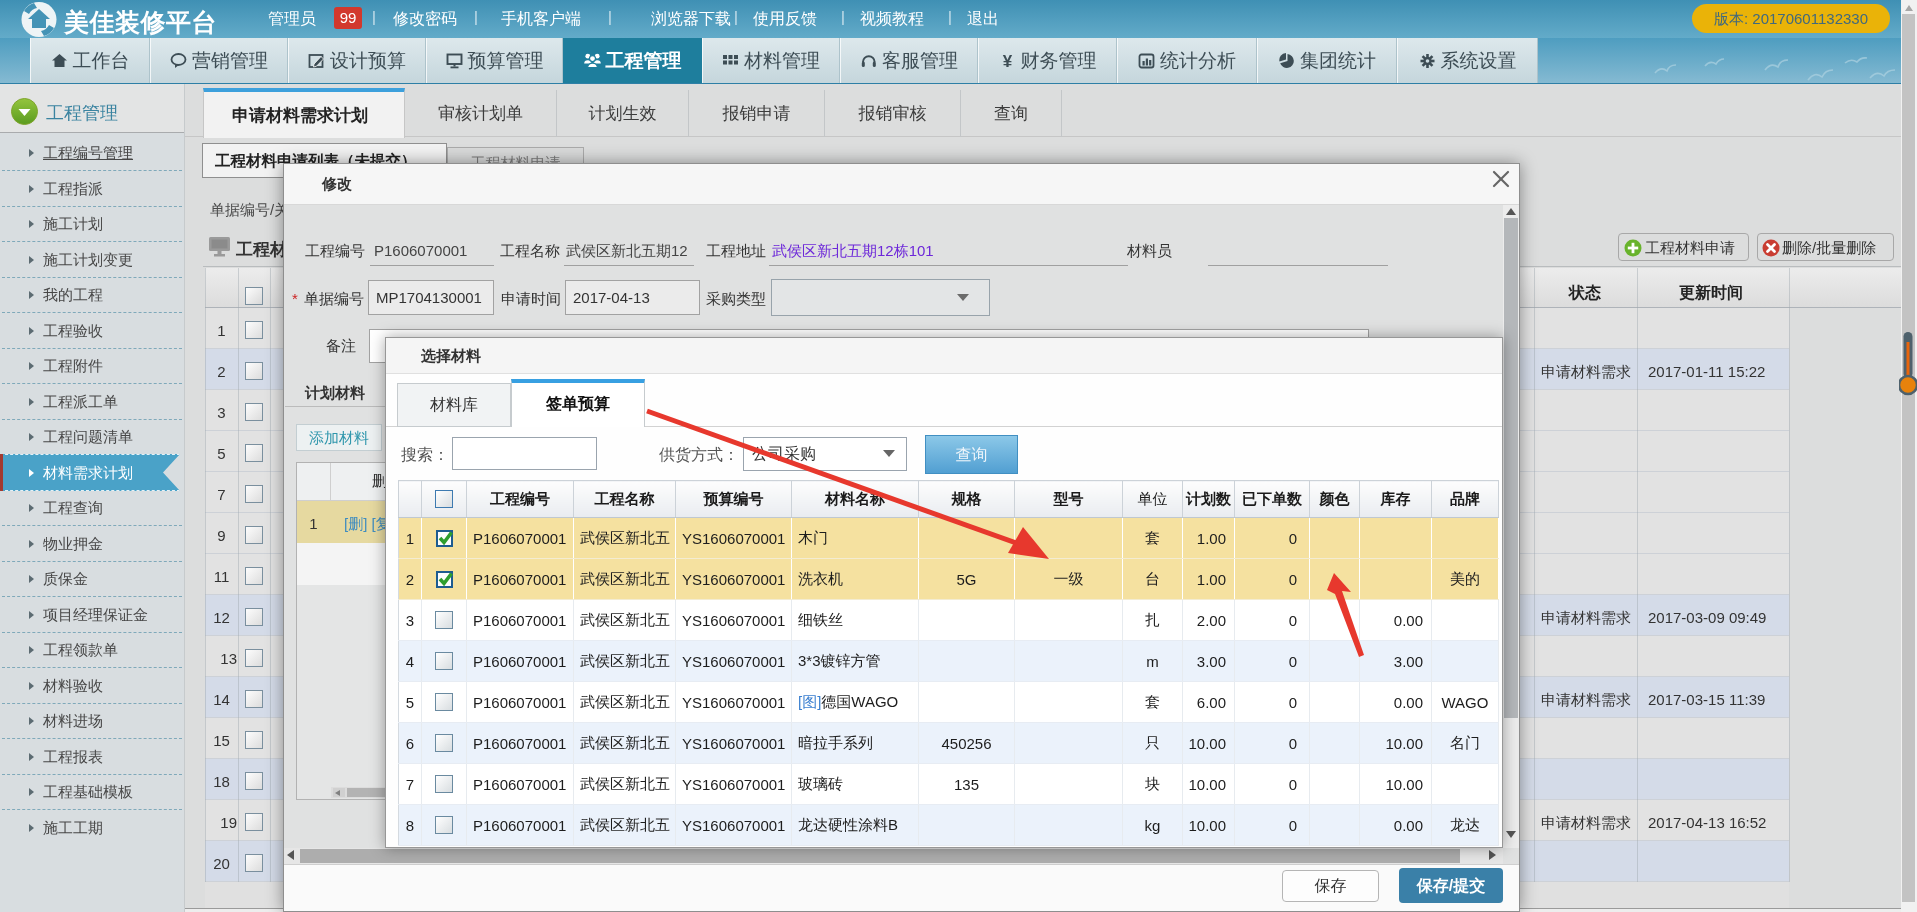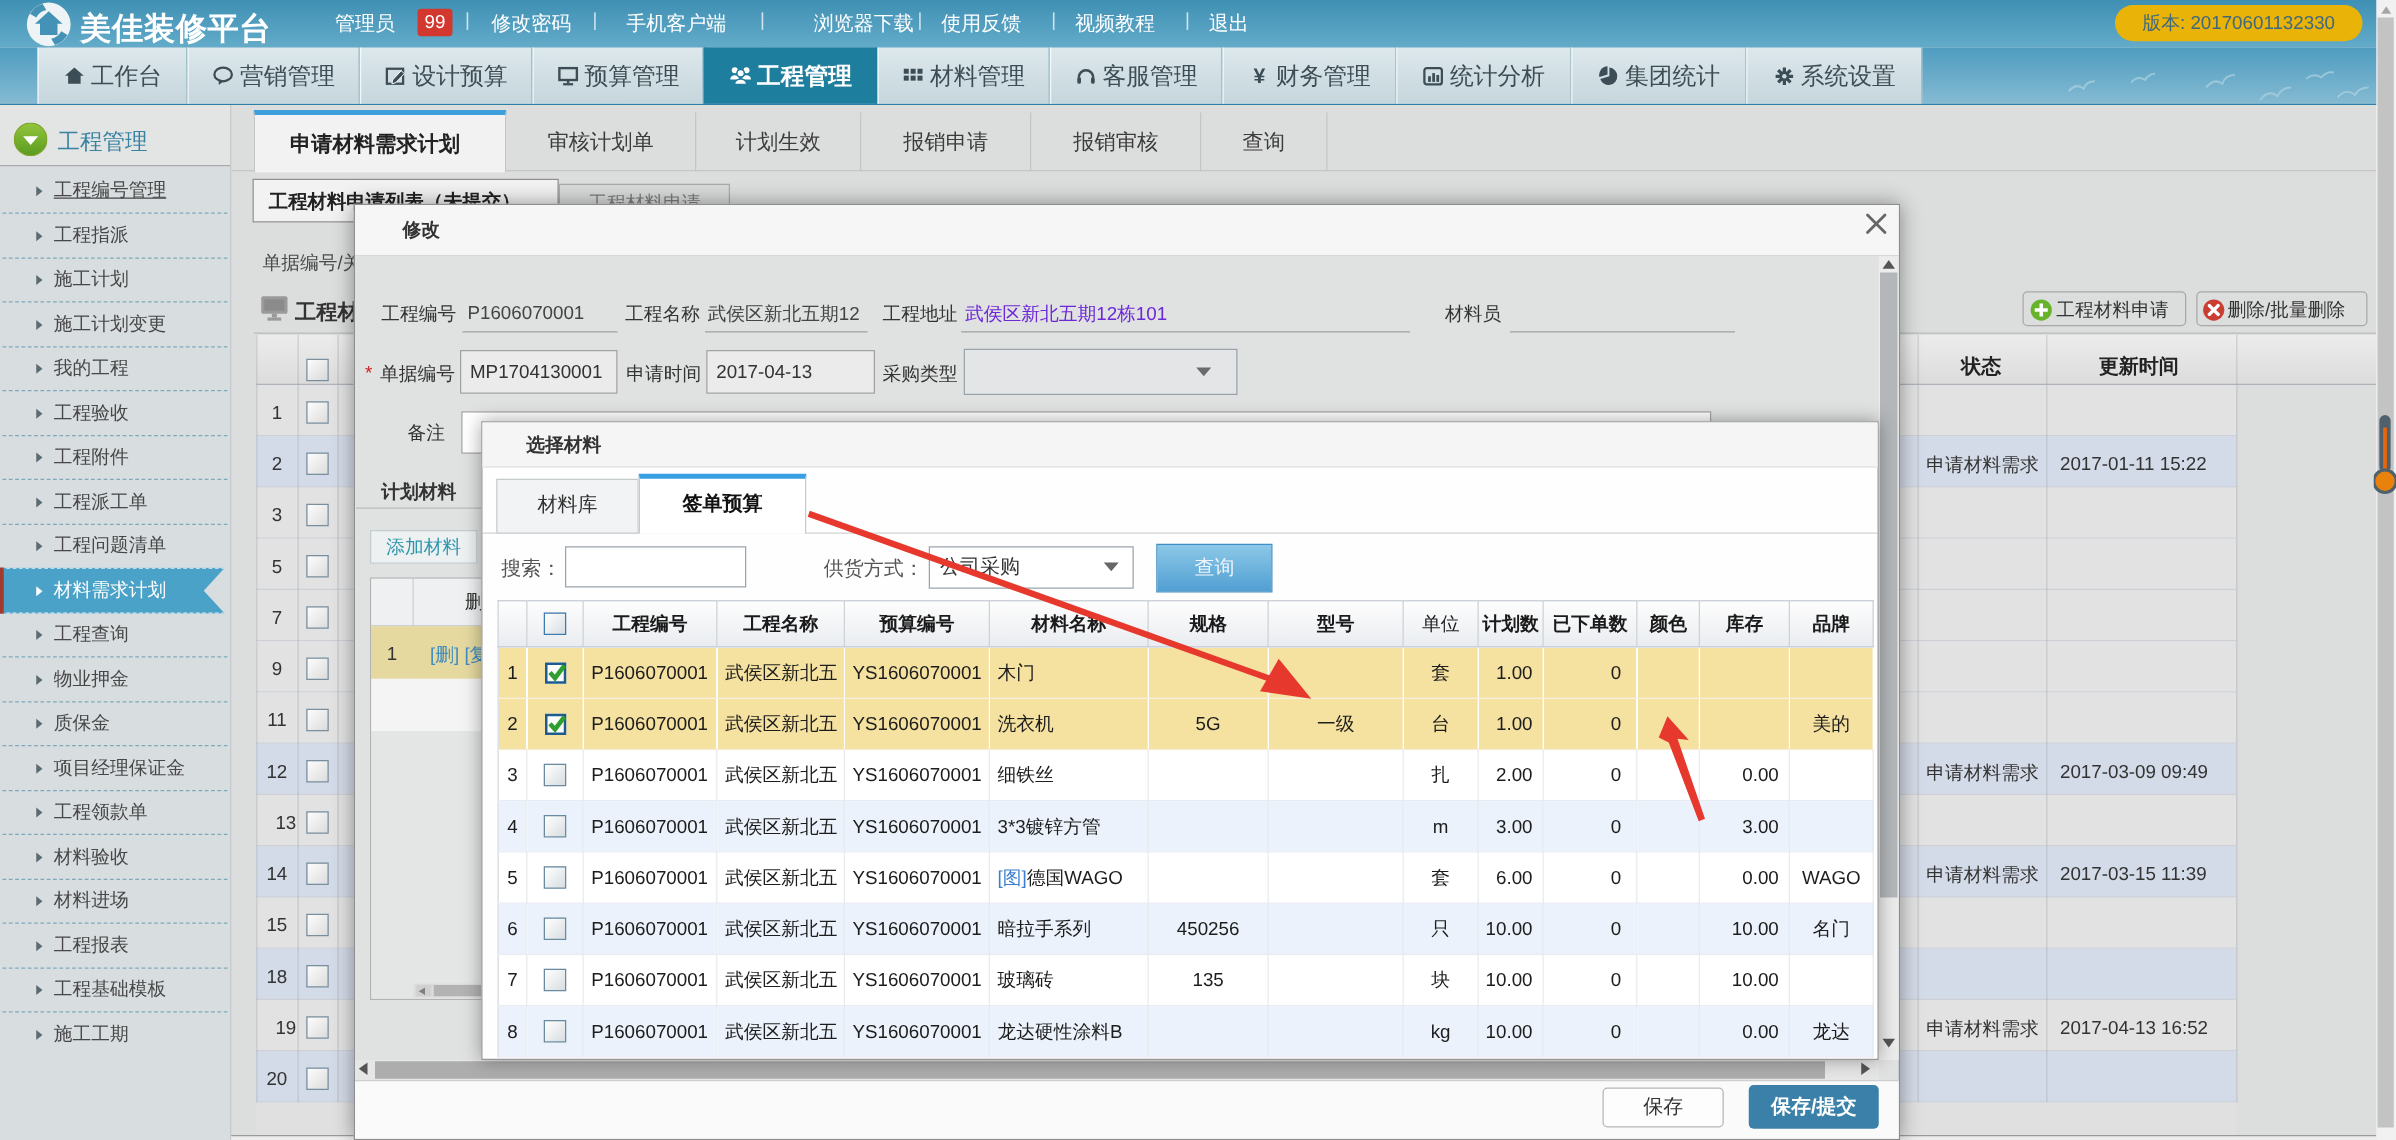--- a/index.html
+++ b/index.html
@@ -373,21 +373,21 @@
     </svg>
     <div class="ab" style="left:290px;top:242px;width:75px;text-align:right;font-size:15px;color:#333;">工程编号</div>
     <div class="ab" style="left:374px;top:242px;font-size:15px;color:#444;">P1606070001</div>
     <div class="ab" style="left:370px;top:265px;width:124px;border-top:1px solid #a0a0a0;"></div>
     <div class="ab" style="left:485px;top:242px;width:75px;text-align:right;font-size:15px;color:#333;">工程名称</div>
     <div class="ab" style="left:566px;top:242px;font-size:15px;color:#444;">武侯区新北五期12</div>
     <div class="ab" style="left:564px;top:265px;width:130px;border-top:1px solid #a0a0a0;"></div>
     <div class="ab" style="left:691px;top:242px;width:75px;text-align:right;font-size:15px;color:#333;">工程地址</div>
     <div class="ab" style="left:772px;top:242px;font-size:15px;color:#6d28d9;">武侯区新北五期12栋101</div>
     <div class="ab" style="left:769px;top:265px;width:359px;border-top:1px solid #a0a0a0;"></div>
-    <div class="ab" style="left:1141px;top:242px;width:60px;text-align:right;font-size:15px;color:#333;">材料员</div>
+    <div class="ab" style="left:1112px;top:242px;width:60px;text-align:right;font-size:15px;color:#333;">材料员</div>
     <div class="ab" style="left:1208px;top:265px;width:180px;border-top:1px solid #a0a0a0;"></div>
     <div class="ab" style="left:292px;top:290px;font-size:15px;color:#cc2222;">*</div>
     <div class="ab" style="left:289px;top:290px;width:75px;text-align:right;font-size:15px;color:#333;">单据编号</div>
     <div class="ab" style="left:368px;top:280px;width:126px;height:35px;background:#ebebeb;border:1px solid #a2a2a2;box-sizing:border-box;font-size:15px;color:#333;line-height:33px;padding-left:7px;">MP1704130001</div>
     <div class="ab" style="left:486px;top:290px;width:75px;text-align:right;font-size:15px;color:#333;">申请时间</div>
     <div class="ab" style="left:565px;top:280px;width:135px;height:35px;background:#ebebeb;border:1px solid #a2a2a2;box-sizing:border-box;font-size:15px;color:#333;line-height:33px;padding-left:7px;">2017-04-13</div>
     <div class="ab" style="left:691px;top:290px;width:75px;text-align:right;font-size:15px;color:#333;">采购类型</div>
     <div class="ab" style="left:771px;top:279px;width:219px;height:37px;background:#e3e5e6;border:1px solid #98a3ab;box-sizing:border-box;"></div>
     <div class="ab" style="left:957px;top:294px;width:0;height:0;border-top:7px solid #6b6b6b;border-left:6.5px solid transparent;border-right:6.5px solid transparent;"></div>
     <div class="ab" style="left:291px;top:337px;width:65px;text-align:right;font-size:15px;color:#333;">备注</div>

